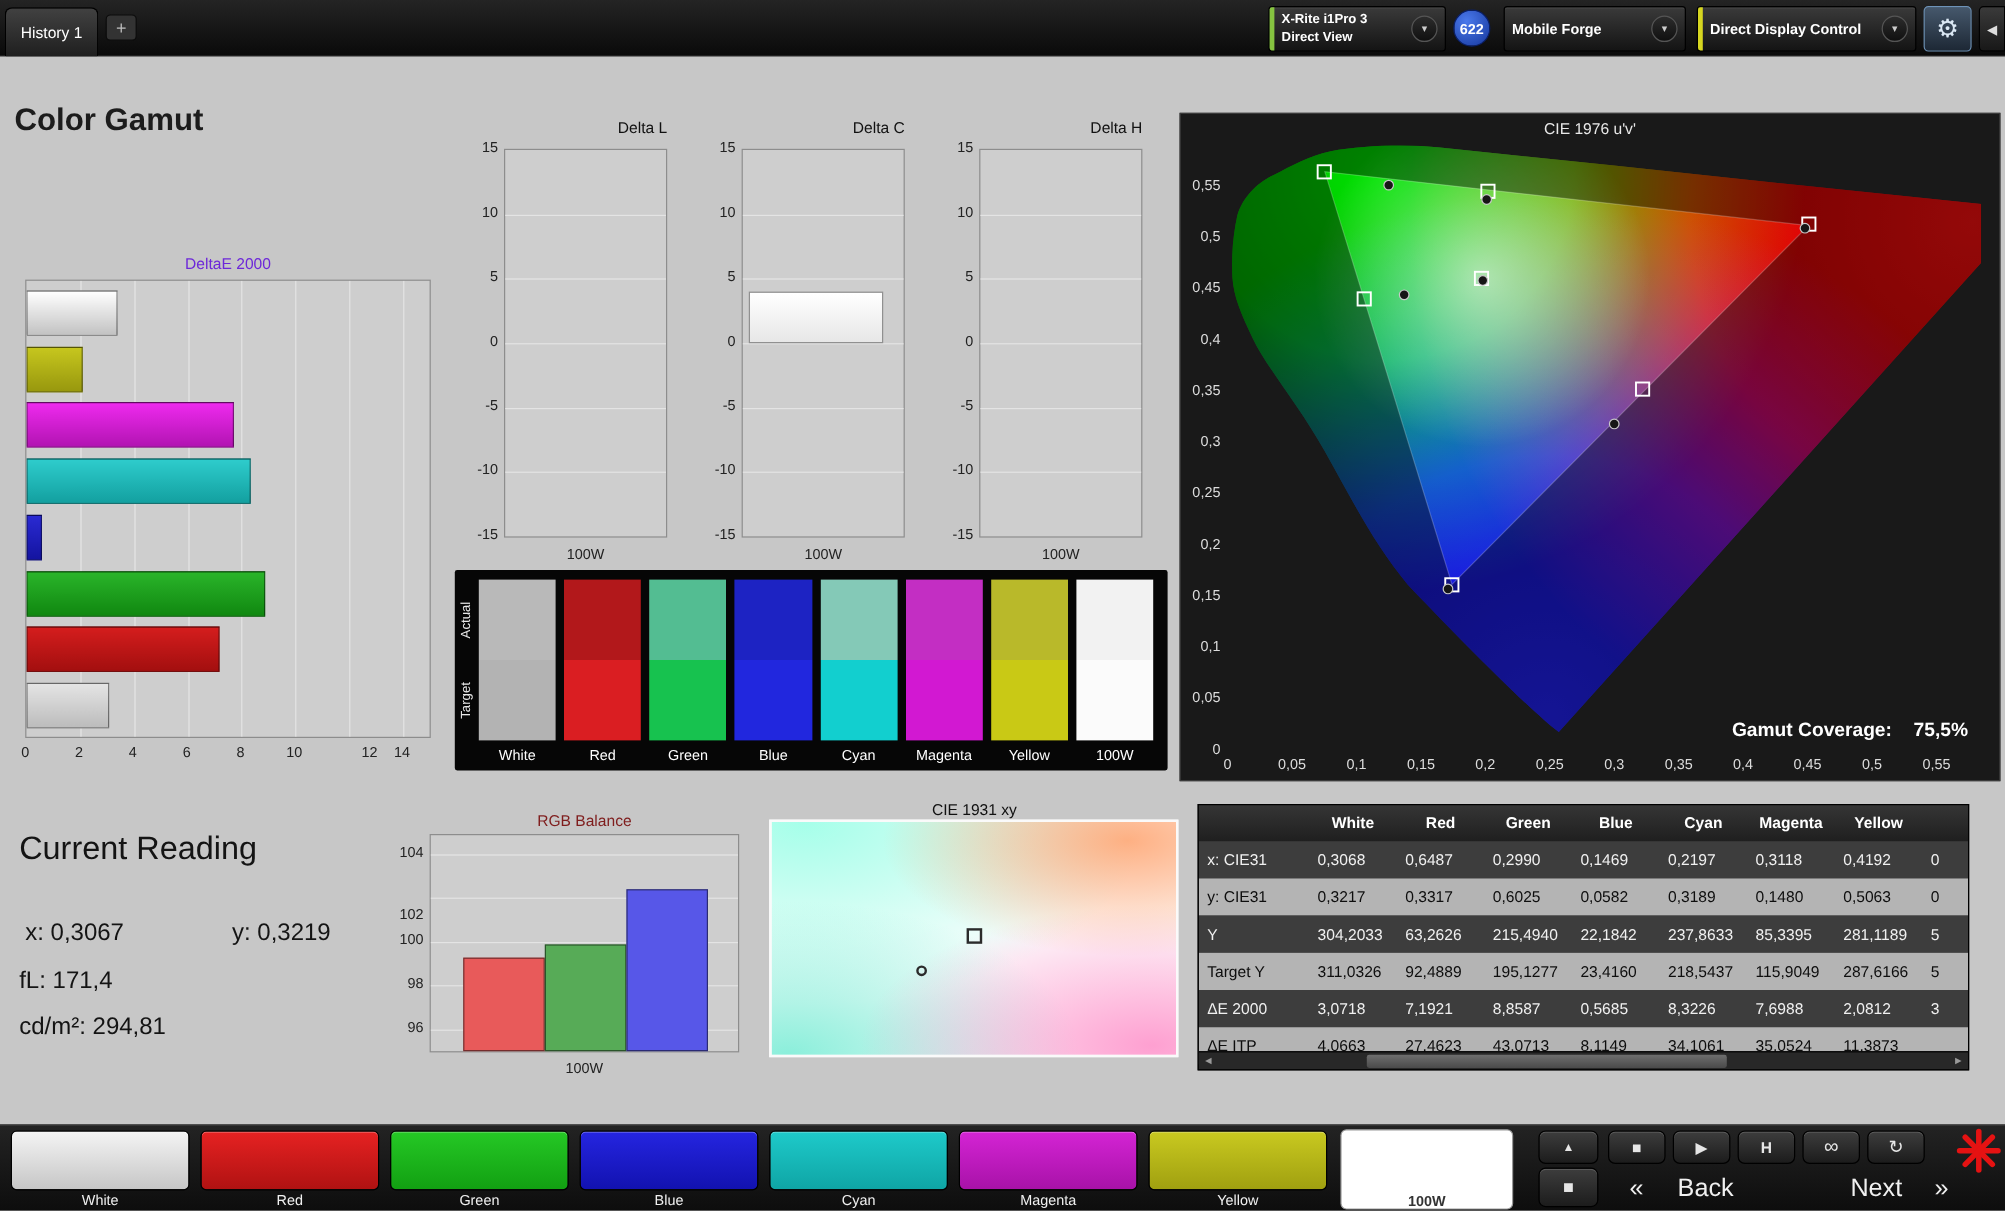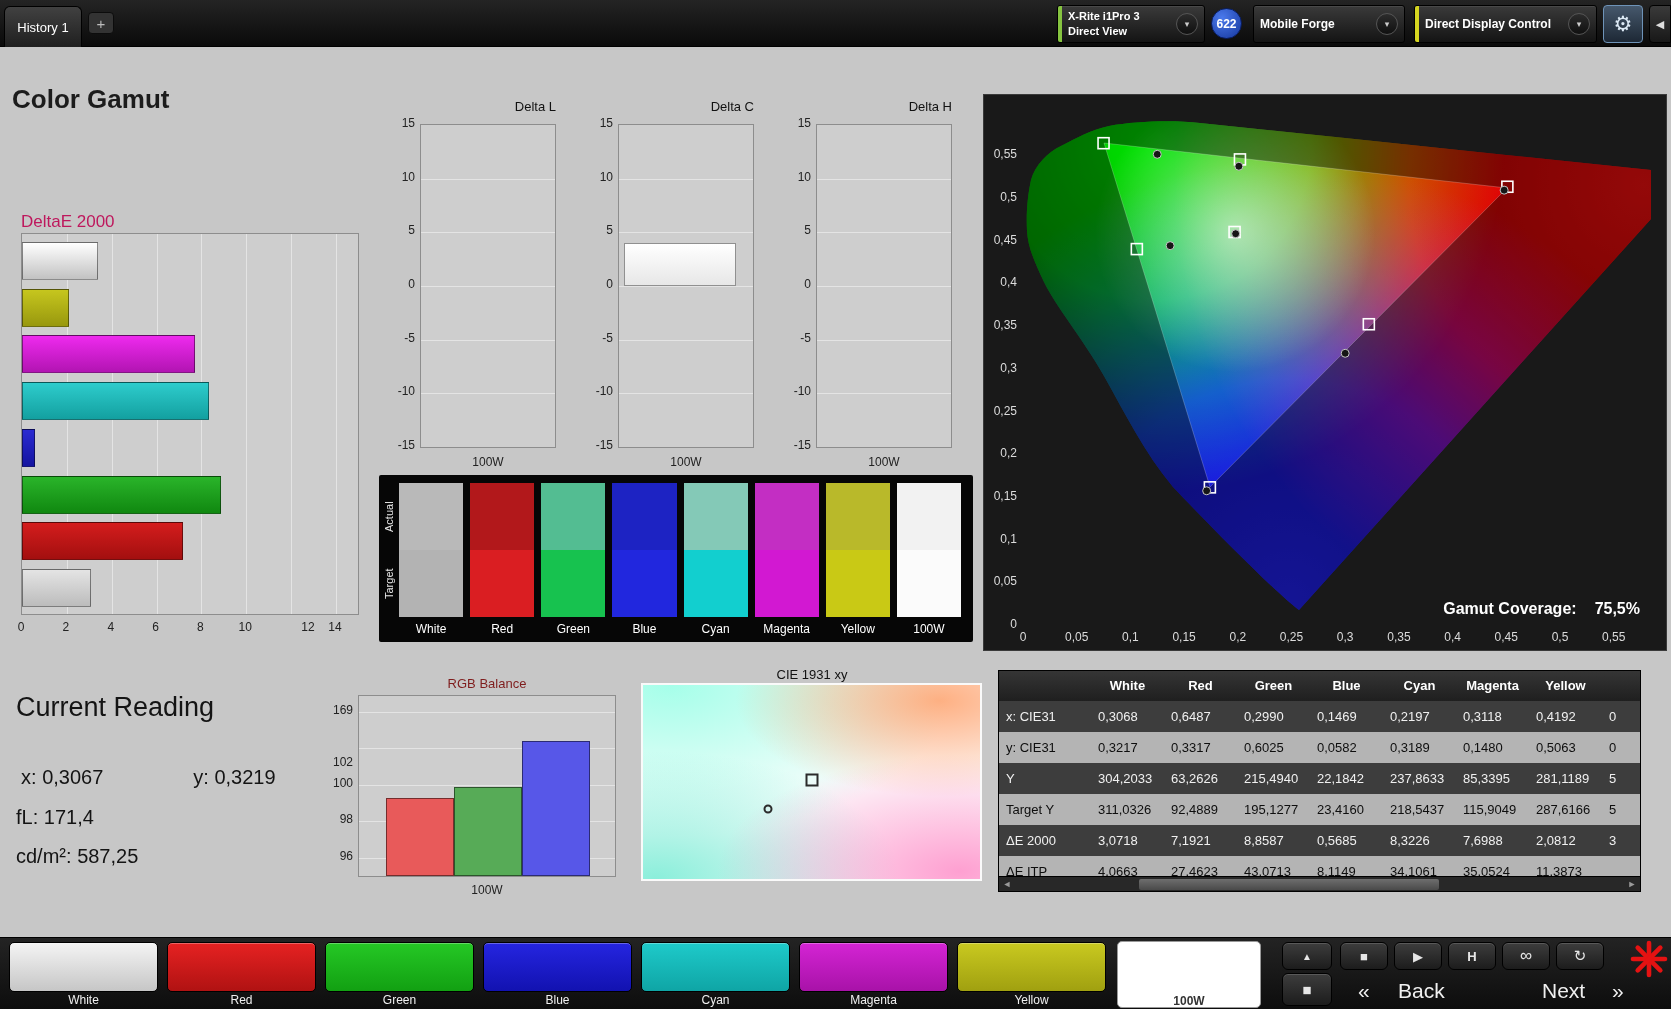--- a/index.html
+++ b/index.html
@@ -19,21 +19,21 @@
   .badge{position:absolute;left:1211px;top:8px;width:31px;height:31px;border-radius:50%;background:radial-gradient(circle at 35% 30%,#4a79ec,#16379c);border:1px solid #0a1f66;color:#fff;font-size:12px;font-weight:bold;display:flex;align-items:center;justify-content:center}
   .dd-source{left:1253px;width:152px}
   .dd-control{left:1414px;width:183px}
   .btn-gear{position:absolute;left:1603px;top:5px;width:40px;height:38px;background:linear-gradient(#46586c,#1d2835);border:1px solid #6e93b8;border-radius:4px;color:#dce9f5;font-size:21px;display:flex;align-items:center;justify-content:center}
   .btn-collapse{position:absolute;left:1649px;top:5px;width:22px;height:38px;background:linear-gradient(#3a3a3a,#181818);border:1px solid #000;border-radius:4px 0 0 4px;color:#ddd;font-size:11px;display:flex;align-items:center;justify-content:center}
 
   .page-title{position:absolute;left:12px;top:84px;font-size:26px;color:#1c1c1c;font-weight:700}
 
   
   .deltae{position:absolute;left:21px;top:212px;width:340px;height:428px}
-  .chart-title{position:absolute;top:0;left:0;width:338px;text-align:left;font-size:17px;color:#be185d}
+  .chart-title{position:absolute;top:0;left:0;width:338px;text-align:center;font-size:13px;color:#6d28d9}
   .deltae .plot{position:absolute;top:21px;left:0;width:338px;height:382px;border:1px solid #8d8d8d;background:#cecece;overflow:hidden}
   .vgrid{position:absolute;top:0;bottom:0;width:1px;background:#e4e4e4}
   .de-bar{position:absolute;left:0;height:38px;border:1px solid rgba(0,0,0,.45)}
   .deltae .xticks{position:absolute;top:408px;left:0;width:338px;height:16px}
   .xtick{position:absolute;transform:translateX(-50%);font-size:12px;color:#222}
 
   
   .dsmall{position:absolute;top:99px;width:170px;height:372px}
   #dsL{left:390px}#dsC{left:588px}#dsH{left:786px}
   .ds-title{position:absolute;top:0;left:30px;width:136px;text-align:right;font-size:13px;color:#111}
@@ -371,48 +371,49 @@
         <text x="33" y="234.09999999999997" class="cend">0,35</text>
         <text x="33" y="276.79999999999995" class="cend">0,3</text>
         <text x="33" y="319.5" class="cend">0,25</text>
         <text x="33" y="362.2" class="cend">0,2</text>
         <text x="33" y="404.9" class="cend">0,15</text>
         <text x="33" y="447.59999999999997" class="cend">0,1</text>
         <text x="33" y="490.29999999999995" class="cend">0,05</text>
         <text x="33" y="533" class="cend">0</text>
       </g>
   </svg>
+  <div class="cie-title">CIE 1976 u'v'</div>
   <div class="coverage">
     <span>Gamut Coverage:</span>
     <span>75,5%</span>
   </div>
 </section>
 
 <div class="cr-title">Current Reading</div>
 <div class="cr-xy">
   <span><span>x:</span> <span>0,3067</span></span>
   <span><span>y:</span> <span>0,3219</span></span>
 </div>
 <div class="cr-fl"><span>fL:</span> <span>171,4</span></div>
-<div class="cr-cd"><span>cd/m²:</span> <span>587,25</span></div>
+<div class="cr-cd"><span>cd/m²:</span> <span>294,81</span></div>
 
 <section class="rgb">
   <div class="rgb-title">RGB Balance</div>
   <div class="rgb-plot">
       <div class="hgrid" style="top: 16px;"></div>
       <div class="hgrid" style="top: 52.4px;"></div>
       <div class="hgrid" style="top: 88.8px;"></div>
       <div class="hgrid" style="top: 125.2px;"></div>
       <div class="hgrid" style="top: 161.6px;"></div>
       <div class="rgb-bar" style="left: 27px; top: 101.54px; height: 78.46px; background: rgb(232, 90, 90);"></div>
       <div class="rgb-bar" style="left: 95px; top: 90.62px; height: 89.38px; background: rgb(87, 171, 87);"></div>
       <div class="rgb-bar" style="left: 163px; top: 45.12px; height: 134.88px; background: rgb(87, 87, 232);"></div>
     </div>
   <div class="rgb-yticks">
-      <span class="ytick" style="top: 8px;">169</span>
+      <span class="ytick" style="top: 8px;">104</span>
       <span class="ytick" style="top: 60px;">102</span>
       <span class="ytick" style="top: 80.8px;">100</span>
       <span class="ytick" style="top: 117.2px;">98</span>
       <span class="ytick" style="top: 153.6px;">96</span>
     </div>
   <div class="rgb-xlabel">100W</div>
 </section>
 
 <section class="cie31">
   <div class="cie31-title">CIE 1931 xy</div>

